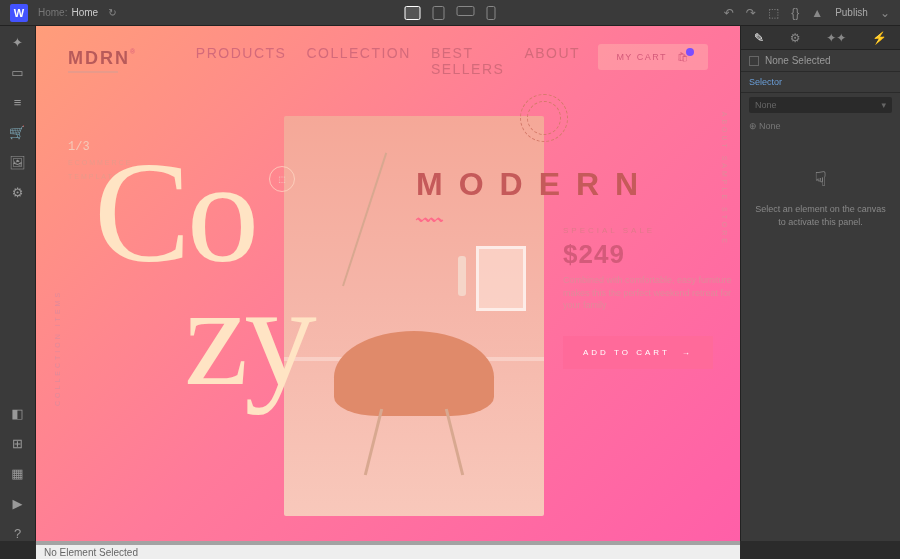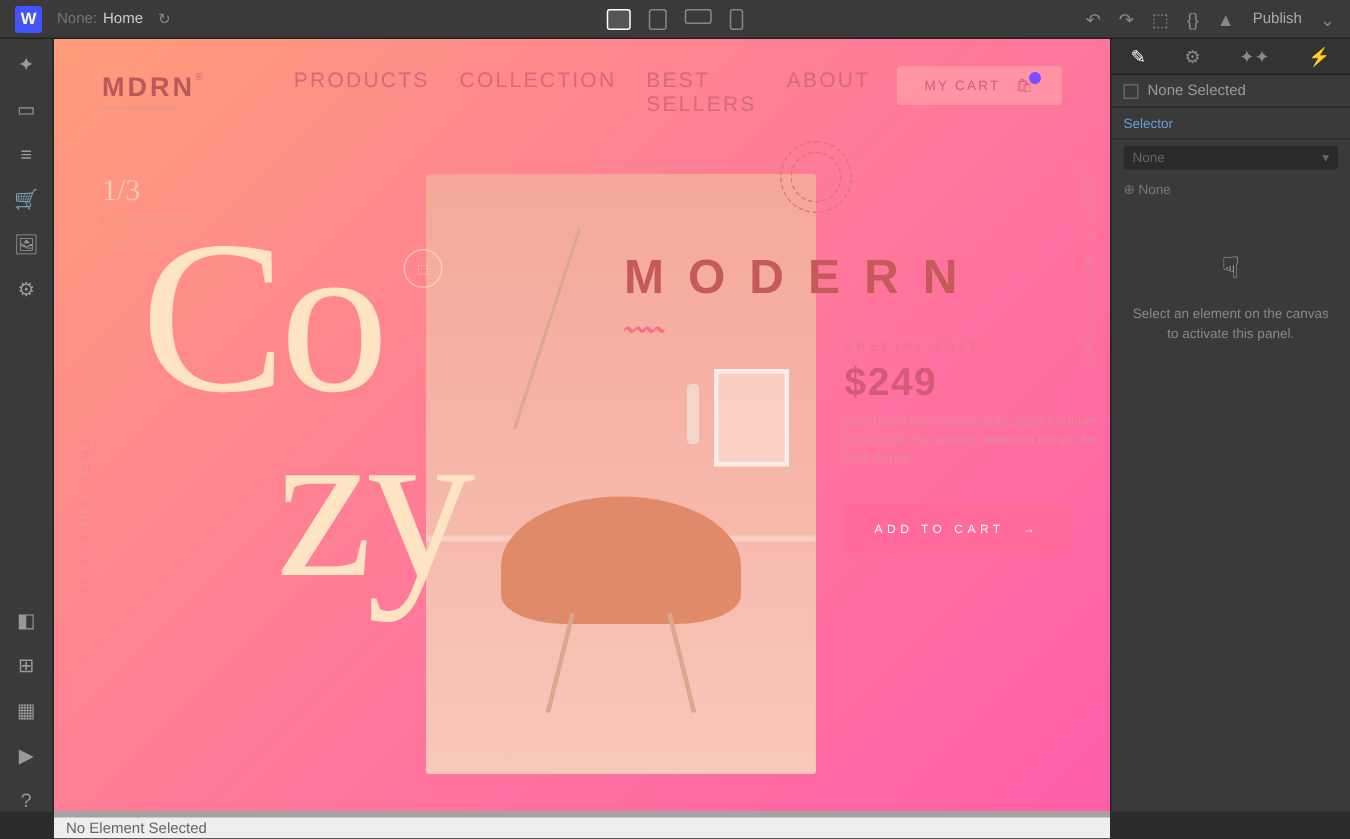--- a/index.html
+++ b/index.html
@@ -48,21 +48,21 @@
 .logo sup { color: #e06a7a; font-size: 7px; vertical-align: top; }
 .logo-sub { border-top: 2px solid #e89a8a; width: 50px; margin-top: 2px; }
 .nav { position: absolute; left: 50%; transform: translateX(-50%); display: flex; gap: 20px; font-size: 14px; letter-spacing: 1.5px; color: #d46a7a; }
 .nav span { cursor: pointer; }
 .cart { position: absolute; right: 0; top: -4px; background: rgba(255,200,180,0.35); padding: 8px 18px; border-radius: 3px; font-size: 9px; color: #d45a7a; letter-spacing: 1.5px; display: flex; align-items: center; gap: 10px; }
 .cart-icon { position: relative; }
 .cart-dot { position: absolute; top: -4px; right: -4px; width: 8px; height: 8px; background: #7a4dff; border-radius: 50%; }
 
 
 .counter { position: absolute; left: 32px; top: 90px; color: #e89a8a; }
-.counter .num { font-size: 20px; font-family: Liberation Serif, serif; color: #f5c9b8; }
+.counter .num { font-size: 12px; font-family: Liberation Mono, monospace; color: #f5c9b8; margin-top: 24px; }
 .counter .sub { font-size: 7px; letter-spacing: 2px; margin-top: 4px; line-height: 1.4; }
 
 
 .hero-img { position: absolute; left: 248px; top: 90px; width: 260px; height: 400px; background: linear-gradient(180deg, #f5a898 0%, #f5b5a8 45%, #f8c8bb 100%); border-radius: 2px; }
 .chair { position: absolute; bottom: 40px; left: 50%; transform: translateX(-50%); width: 160px; height: 170px; }
 .chair-seat { position: absolute; bottom: 60px; width: 160px; height: 85px; background: #e08a6a; border-radius: 55% 55% 30% 30% / 60% 60% 25% 25%; }
 .chair-legs { position: absolute; bottom: 0; left: 50%; transform: translateX(-50%); width: 100px; height: 70px; }
 .chair-legs::before, .chair-legs::after { content:''; position: absolute; bottom: 0; width: 3px; height: 68px; background: #d8a890; }
 .chair-legs::before { left: 8px; transform: rotate(14deg); }
 .chair-legs::after { right: 8px; transform: rotate(-14deg); }
@@ -90,21 +90,21 @@
 
 
 .side-text { position: absolute; right: 12px; top: 220px; transform: rotate(90deg); transform-origin: right top; font-size: 7px; letter-spacing: 3px; color: #e08a9a; }
 .side-text2 { position: absolute; left: 18px; top: 380px; transform: rotate(-90deg); transform-origin: left top; font-size: 7px; letter-spacing: 3px; color: #e08a9a; }
 </style>
 </head>
 <body>
 
 <div class="topbar">
   <div class="w-logo">W</div>
-  <span class="page-label">None:</span>
+  <span class="page-label">Home:</span>
   <span class="page-name">Home</span>
   <span class="reload">↻</span>
   <div class="center">
     <div class="device-icon active"></div>
     <div class="device-icon" style="width:12px"></div>
     <div class="device-icon" style="width:18px;height:10px"></div>
     <div class="device-icon" style="width:9px"></div>
   </div>
   <div class="right">
     <span class="tb-icon">↶</span>

